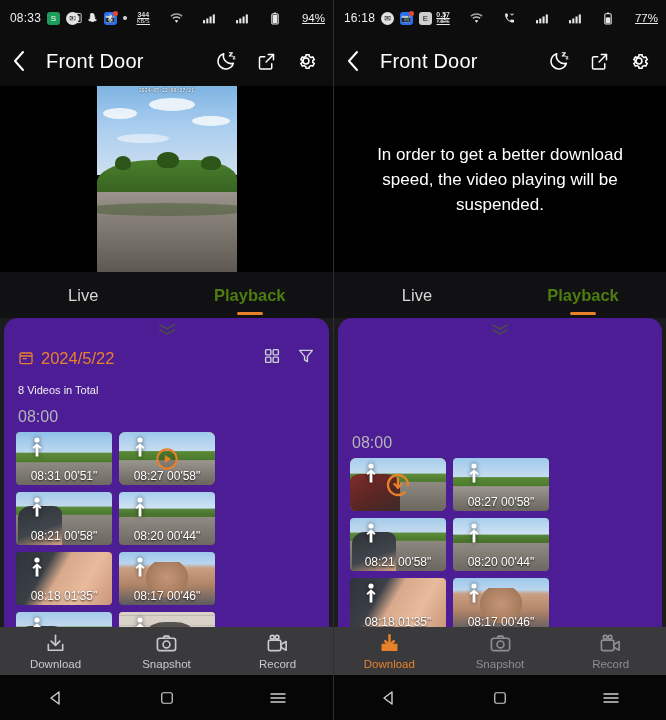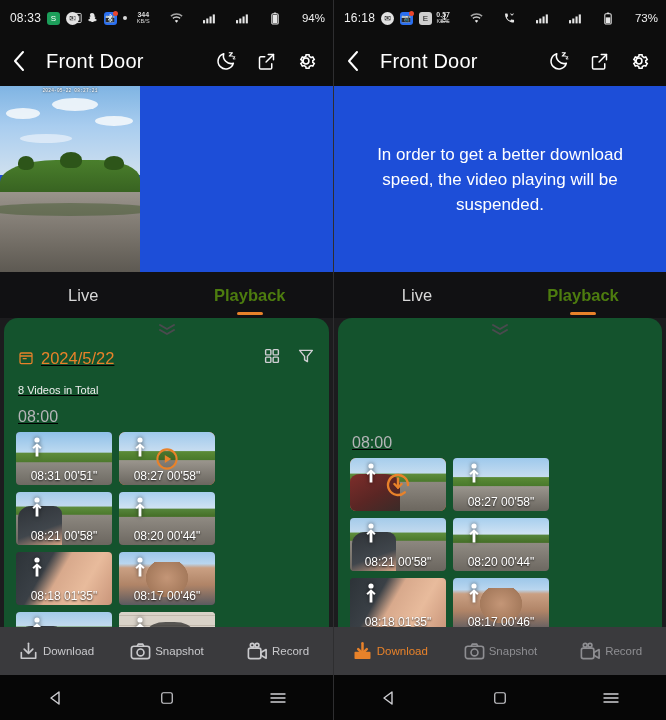--- a/index.html
+++ b/index.html
@@ -13,21 +13,21 @@
   .phone { width: 333px; height: 720px; position: relative; background: #1c1c1e; overflow: hidden; }
   .phone.right { border-left: 1px solid #2e2e30; }
 
   
   .statusbar {
     height: 36px; background: #0d0d0d; display: flex; align-items: center;
     padding: 0 10px; color: #e8e8e8; font-size: 11.5px; position: relative;
   }
   .sb-left { display: flex; align-items: center; gap: 6px; }
   .sb-clock { font-size: 12px; letter-spacing: .2px; color: #f0f0f0; }
-  .sb-right { position: absolute; right: 8px; display: flex; align-items: center; gap: 20px; }
+  .sb-right { position: absolute; right: 8px; display: flex; align-items: center; gap: 20px; text-decoration: underline; }
   .sb-ico { width: 13px; height: 13px; display: inline-flex; align-items: center; justify-content: center; }
   .sb-ico svg { display: block; }
   .sb-kbs { font-size: 6.5px; line-height: 6.5px; text-align: center; color: #dcdcdc; }
   .sb-kbs b { display:block; font-weight:700; font-size:7px; }
   .sb-kbs i { display:block; font-style:normal; font-size:5.5px; letter-spacing:.2px; }
   .sb-batt { font-size: 11.5px; color: #f0f0f0; }
   .dot-sm { width: 4px; height: 4px; border-radius: 50%; background: #d8d8d8; }
   .app-badge { width: 13px; height: 13px; border-radius: 3px; display:inline-flex; align-items:center; justify-content:center; font-size:8px; color:#fff; position: relative; }
   .app-badge.green { background: #1c9e5a; }
   .app-badge.msgr { background: #e3e3e3; color:#111; border-radius:50%; }
@@ -40,22 +40,22 @@
     height: 50px; background: #0d0d0d; display: flex; align-items: center;
     padding: 0 12px; color: #fff;
   }
   .hdr-back { width: 30px; display:flex; align-items:center; }
   .hdr-title { font-size: 20px; font-weight: 500; margin-left: 4px; flex: 1; letter-spacing:.2px; }
   .hdr-actions { display: flex; align-items: center; gap: 18px; padding-right: 4px; }
   .hdr-ico { width: 22px; height: 22px; display: inline-flex; align-items:center; justify-content:center; }
 
   
   .video-area {
-    height: 186px; background: #1d4ed8; position: relative;
-    display: flex; align-items: center; overflow: hidden;
+    height: 186px; background: #000000; position: relative;
+    display: flex; align-items: center; justify-content: center; overflow: hidden;
   }
   .video-frame { width: 140px; height: 186px; position: relative; overflow: hidden; }
   .vf-sky {
     position:absolute; inset:0 0 52% 0;
     background: linear-gradient(#7fb4e3 0%, #a9cdef 45%, #cfe0ef 100%);
   }
   .vf-cloud { position:absolute; background:#f3f7fb; border-radius:50%; opacity:.9; }
   .vf-veg {
     position:absolute; left:0; right:0; top:40%; height:20%;
     background: linear-gradient(#4a7f2c 0%, #3d6b24 60%, #355e20 100%);
@@ -87,21 +87,21 @@
   .tab span { font-size: 16.5px; color: #d8d8d8; }
   .tab.active span { color: #4d7c0f; font-weight: 700; }
   .tab.active::after {
     content: ""; position: absolute; bottom: 3px; left: 50%; transform: translateX(-50%);
     width: 26px; height: 3px; background: #e8822a; border-radius: 2px;
   }
 
   
   .sheet {
     position: absolute; left: 4px; right: 4px; top: 318px; bottom: 0;
-    background: #14532d; border-radius: 14px 14px 0 0; overflow: hidden; text-decoration: underline;
+    background: #4c1d95; border-radius: 14px 14px 0 0; overflow: hidden;
   }
   .grabber { height: 22px; display:flex; align-items:center; justify-content:center; }
   .sheet-head {
     display: flex; align-items: center; padding: 2px 14px 0 14px; height: 34px;
   }
   .date-wrap { display:flex; align-items:center; gap: 7px; flex:1; }
   .date-text { color: #e8822a; font-size: 16.5px; }
   .head-icons { display:flex; align-items:center; gap: 16px; }
   .total { color:#eee; font-size:11px; padding: 10px 5px 6px 14px; }
   .hour { color:#b5b5b8; font-size:16px; padding: 6px 14px 6px 14px; }
@@ -159,21 +159,21 @@
   .tip-row { display:flex; align-items:flex-start; }
   .tip-title { color:#fff; font-size:16.5px; flex:1; font-weight:400; letter-spacing:-.1px; }
   .tip-x { width:22px; height:22px; margin-top:-2px; }
   .tip-sub { color:#8d8d92; font-size:15px; line-height:22px; margin-top:10px; }
 
   
   .bottombar {
     position:absolute; left:0; right:0; bottom: 45px; height: 48px;
     background: #3a3a3d; display:flex; align-items:center;
   }
-  .bb-item { flex:1; display:flex; flex-direction:row; align-items:center; justify-content:center; gap:3px; }
+  .bb-item { flex:1; display:flex; flex-direction:column; align-items:center; justify-content:center; gap:3px; }
   .bb-item span { font-size: 11.5px; color:#c9c9cc; }
   .bb-item.active span { color: #e8822a; }
   .navbar {
     position:absolute; left:0; right:0; bottom:0; height:45px; background:#060606;
     display:flex; align-items:center;
   }
   .nav-item { flex:1; display:flex; align-items:center; justify-content:center; }
 </style>
 </head>
 <body>
@@ -505,21 +505,21 @@
               <rect x="12" y="1" width="2.6" height="11"></rect>
             </svg>
         </span>
         <span class="sb-ico">
           <svg width="8" height="13" viewBox="0 0 10 16" fill="none" stroke="#e6e6e6" stroke-width="1.3">
               <rect x="1" y="2" width="8" height="13" rx="1.5"></rect>
               <rect x="3.6" y=".6" width="2.8" height="1.6" fill="#e6e6e6" stroke="none"></rect>
               <rect x="2.2" y="6.6" width="5.6" height="7.2" fill="#e6e6e6" stroke="none"></rect>
             </svg>
         </span>
-        <span class="sb-batt">73%</span>
+        <span class="sb-batt">77%</span>
       </div>
     </div>
 
     <div class="header">
       <div class="hdr-back">
         <svg width="14" height="24" viewBox="0 0 14 24" fill="none" stroke="#fff" stroke-width="2" stroke-linecap="round" stroke-linejoin="round">
             <path d="M11 3L3 12l8 9"></path>
           </svg>
       </div>
       <div class="hdr-title">Front Door</div>

